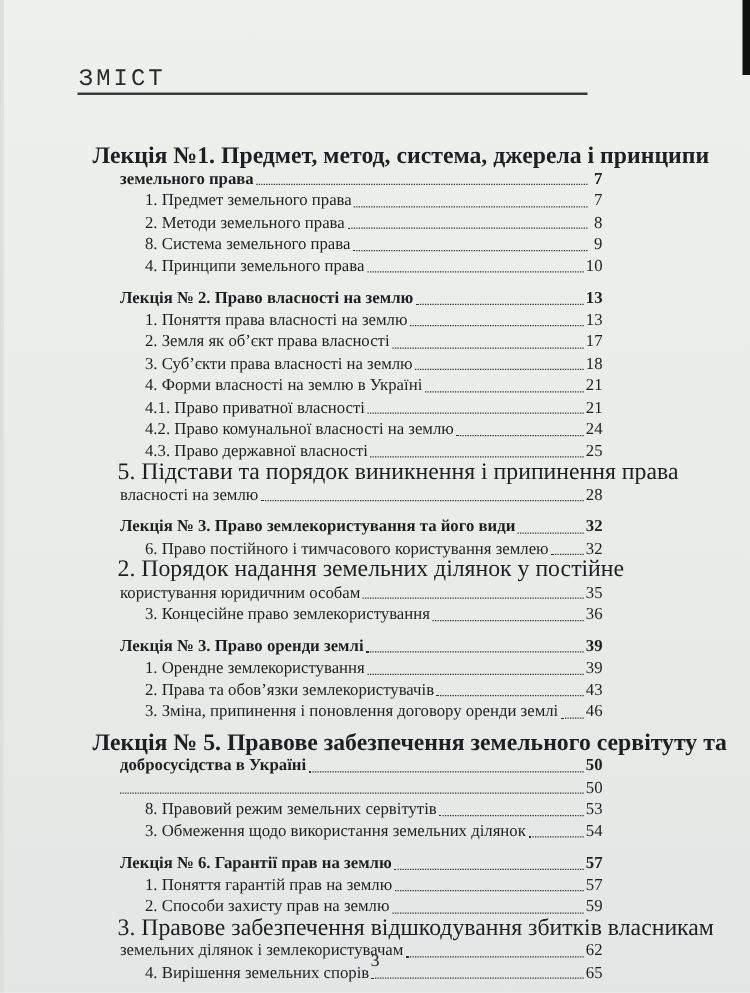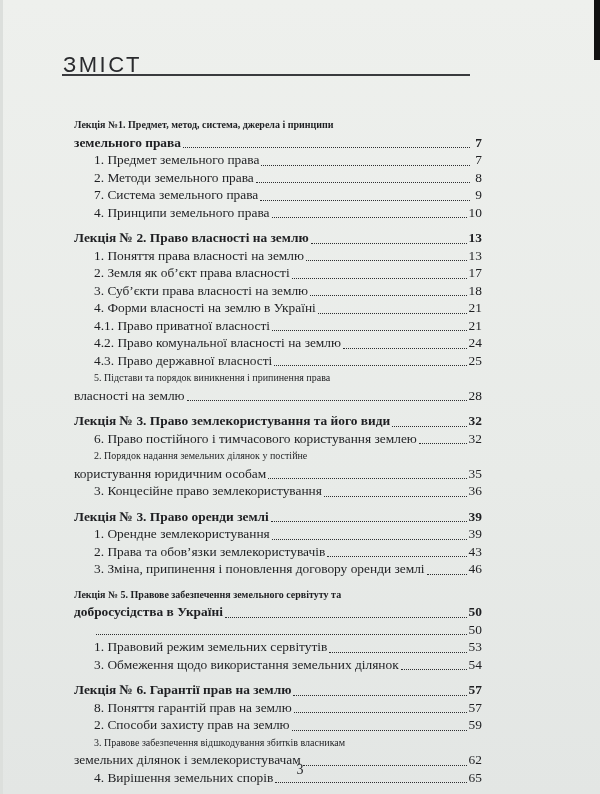--- a/index.html
+++ b/index.html
@@ -11,37 +11,37 @@
     position: relative;
   }
   .page {
     position: absolute; left: 0; top: 0; width: 600px; height: 794px;
     background: linear-gradient(180deg, #eef0ed 0%, #e8ebe8 60%, #e3e6e4 100%);
   }
   .edge-right { position:absolute; right:0; top:0; width:6px; height:60px; background:#111; }
   .edge-left { position:absolute; left:0; top:0; width:3px; height:794px; background:#dcdfdc; }
   .title {
     position: absolute; left: 63px; top: 52px;
-    font-family: Liberation Sans, sans-serif;
-    font-size: 22px; letter-spacing: 2.5px; color: #2a2b2e;
+    font-family: Liberation Mono, monospace;
+    font-size: 19px; letter-spacing: 2.5px; color: #2a2b2e;
   }
   .title-rule {
     position: absolute; left: 62px; top: 74px; width: 408px; height: 1.5px; background: #3a3b3e;
   }
   .toc { position: absolute; left: 74px; top: 116px; width: 408px; }
   .lecture { margin-bottom: 8px; }
   .row { display: flex; align-items: flex-end; font-size: 13.4px; line-height: 17.5px; white-space: nowrap; }
-  .row .txt { flex: 0 0 auto; }
+  .row .txt { flex: 0 0 auto; margin-left: 22px; }
   .row .dots {
     flex: 1 1 auto; overflow: hidden; margin: 0 2px; position: relative; top: -3px;
     border-bottom: 1.6px dotted #2d2e30; height: 0;
   }
   .row .pg { flex: 0 0 auto; text-align: right; min-width: 10px; }
   .row.bold { font-weight: bold; }
-  .line-only { font-size: 10px; line-height: 17.5px; white-space: nowrap; }
+  .line-only { font-size: 19px; line-height: 17.5px; white-space: nowrap; }
   .line-only.bold { font-weight: bold; }
   .indent { padding-left: 20px; }
   .page-num {
     position: absolute; left: 0; width: 600px; top: 762px; text-align: center; font-size: 14px;
   }
 </style>
 </head>
 <body>
 
 <div class="page">
@@ -63,21 +63,21 @@
           <span class="txt">1. Предмет земельного права</span>
           <span class="dots"></span>
           <span class="pg">7</span>
         </div>
         <div class="row indent">
           <span class="txt">2. Методи земельного права</span>
           <span class="dots"></span>
           <span class="pg">8</span>
         </div>
         <div class="row indent">
-          <span class="txt">7. Система земельного права</span>
+          <span class="txt">8. Система земельного права</span>
           <span class="dots"></span>
           <span class="pg">9</span>
         </div>
         <div class="row indent">
           <span class="txt">4. Принципи земельного права</span>
           <span class="dots"></span>
           <span class="pg">10</span>
         </div>
       </div>
       <div class="lecture">
@@ -178,38 +178,38 @@
         <div class="row bold">
           <span class="txt">добросусідства в Україні</span>
           <span class="dots"></span>
           <span class="pg">50</span>
         </div>
         <div class="row indent">
           <span class="dots"></span>
           <span class="pg">50</span>
         </div>
         <div class="row indent">
-          <span class="txt">1. Правовий режим земельних сервітутів</span>
+          <span class="txt">8. Правовий режим земельних сервітутів</span>
           <span class="dots"></span>
           <span class="pg">53</span>
         </div>
         <div class="row indent">
           <span class="txt">3. Обмеження щодо використання земельних ділянок</span>
           <span class="dots"></span>
           <span class="pg">54</span>
         </div>
       </div>
       <div class="lecture">
         <div class="row bold">
           <span class="txt">Лекція № 6. Гарантії прав на землю</span>
           <span class="dots"></span>
           <span class="pg">57</span>
         </div>
         <div class="row indent">
-          <span class="txt">8. Поняття гарантій прав на землю</span>
+          <span class="txt">1. Поняття гарантій прав на землю</span>
           <span class="dots"></span>
           <span class="pg">57</span>
         </div>
         <div class="row indent">
           <span class="txt">2. Способи захисту прав на землю</span>
           <span class="dots"></span>
           <span class="pg">59</span>
         </div>
         <div class="line-only indent">3. Правове забезпечення відшкодування збитків власникам</div>
         <div class="row">

